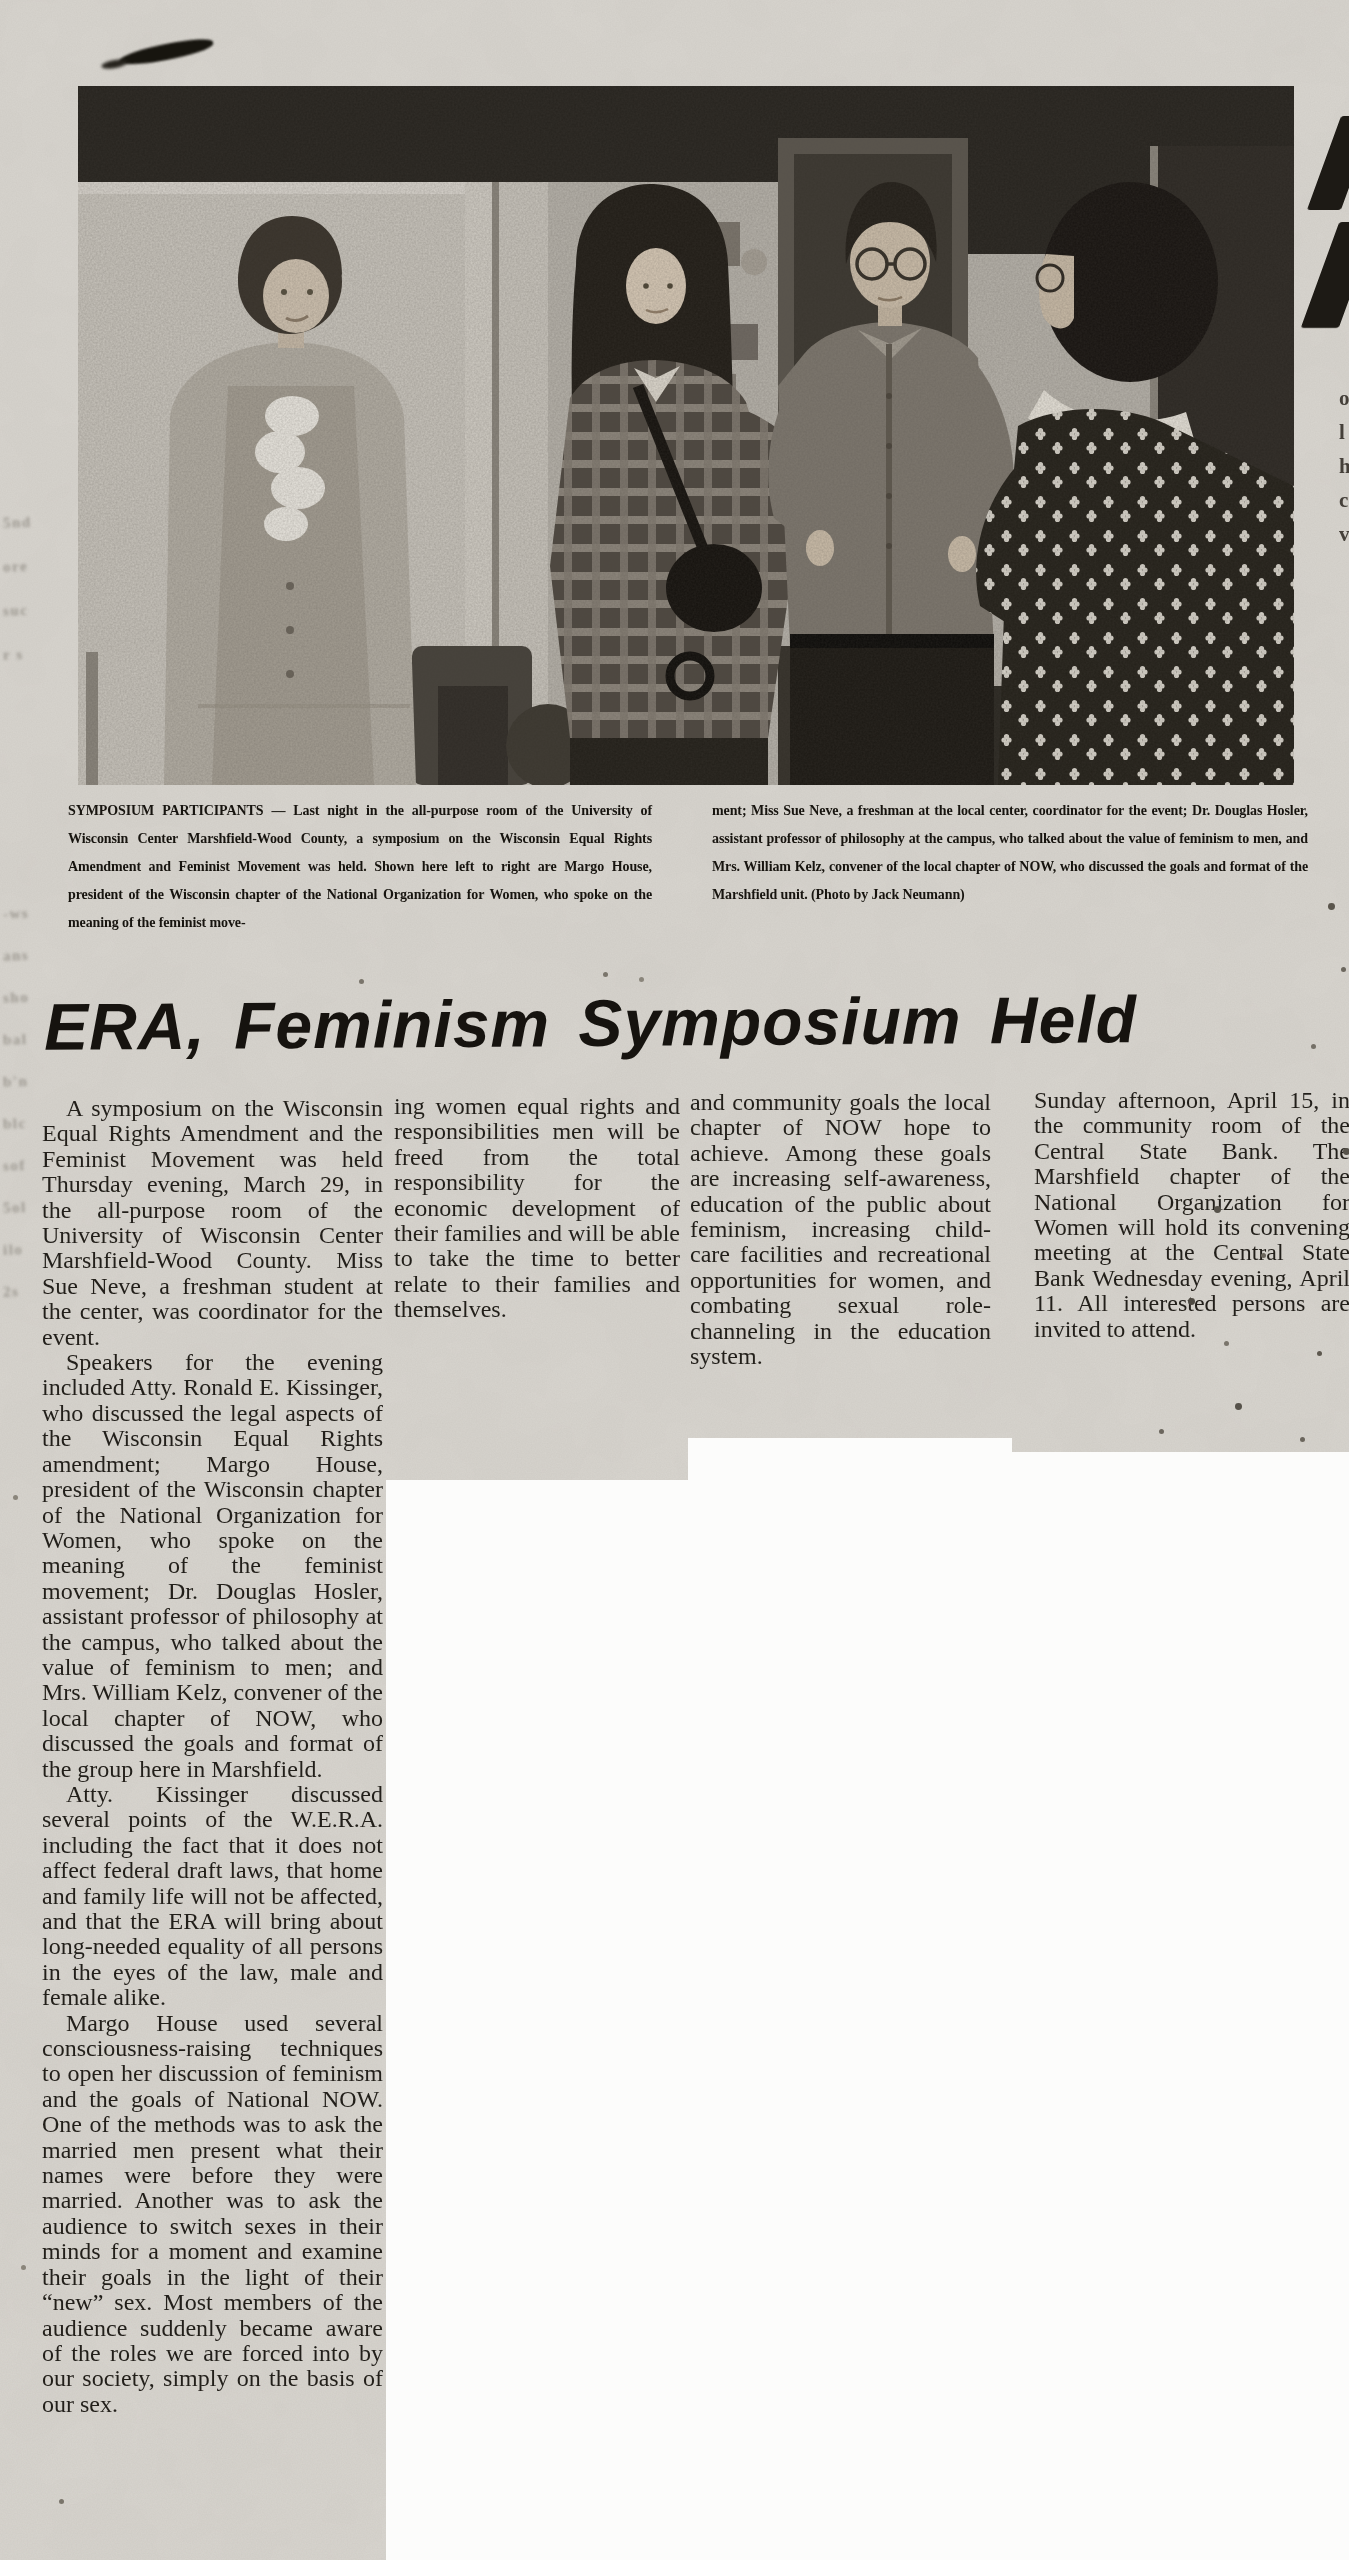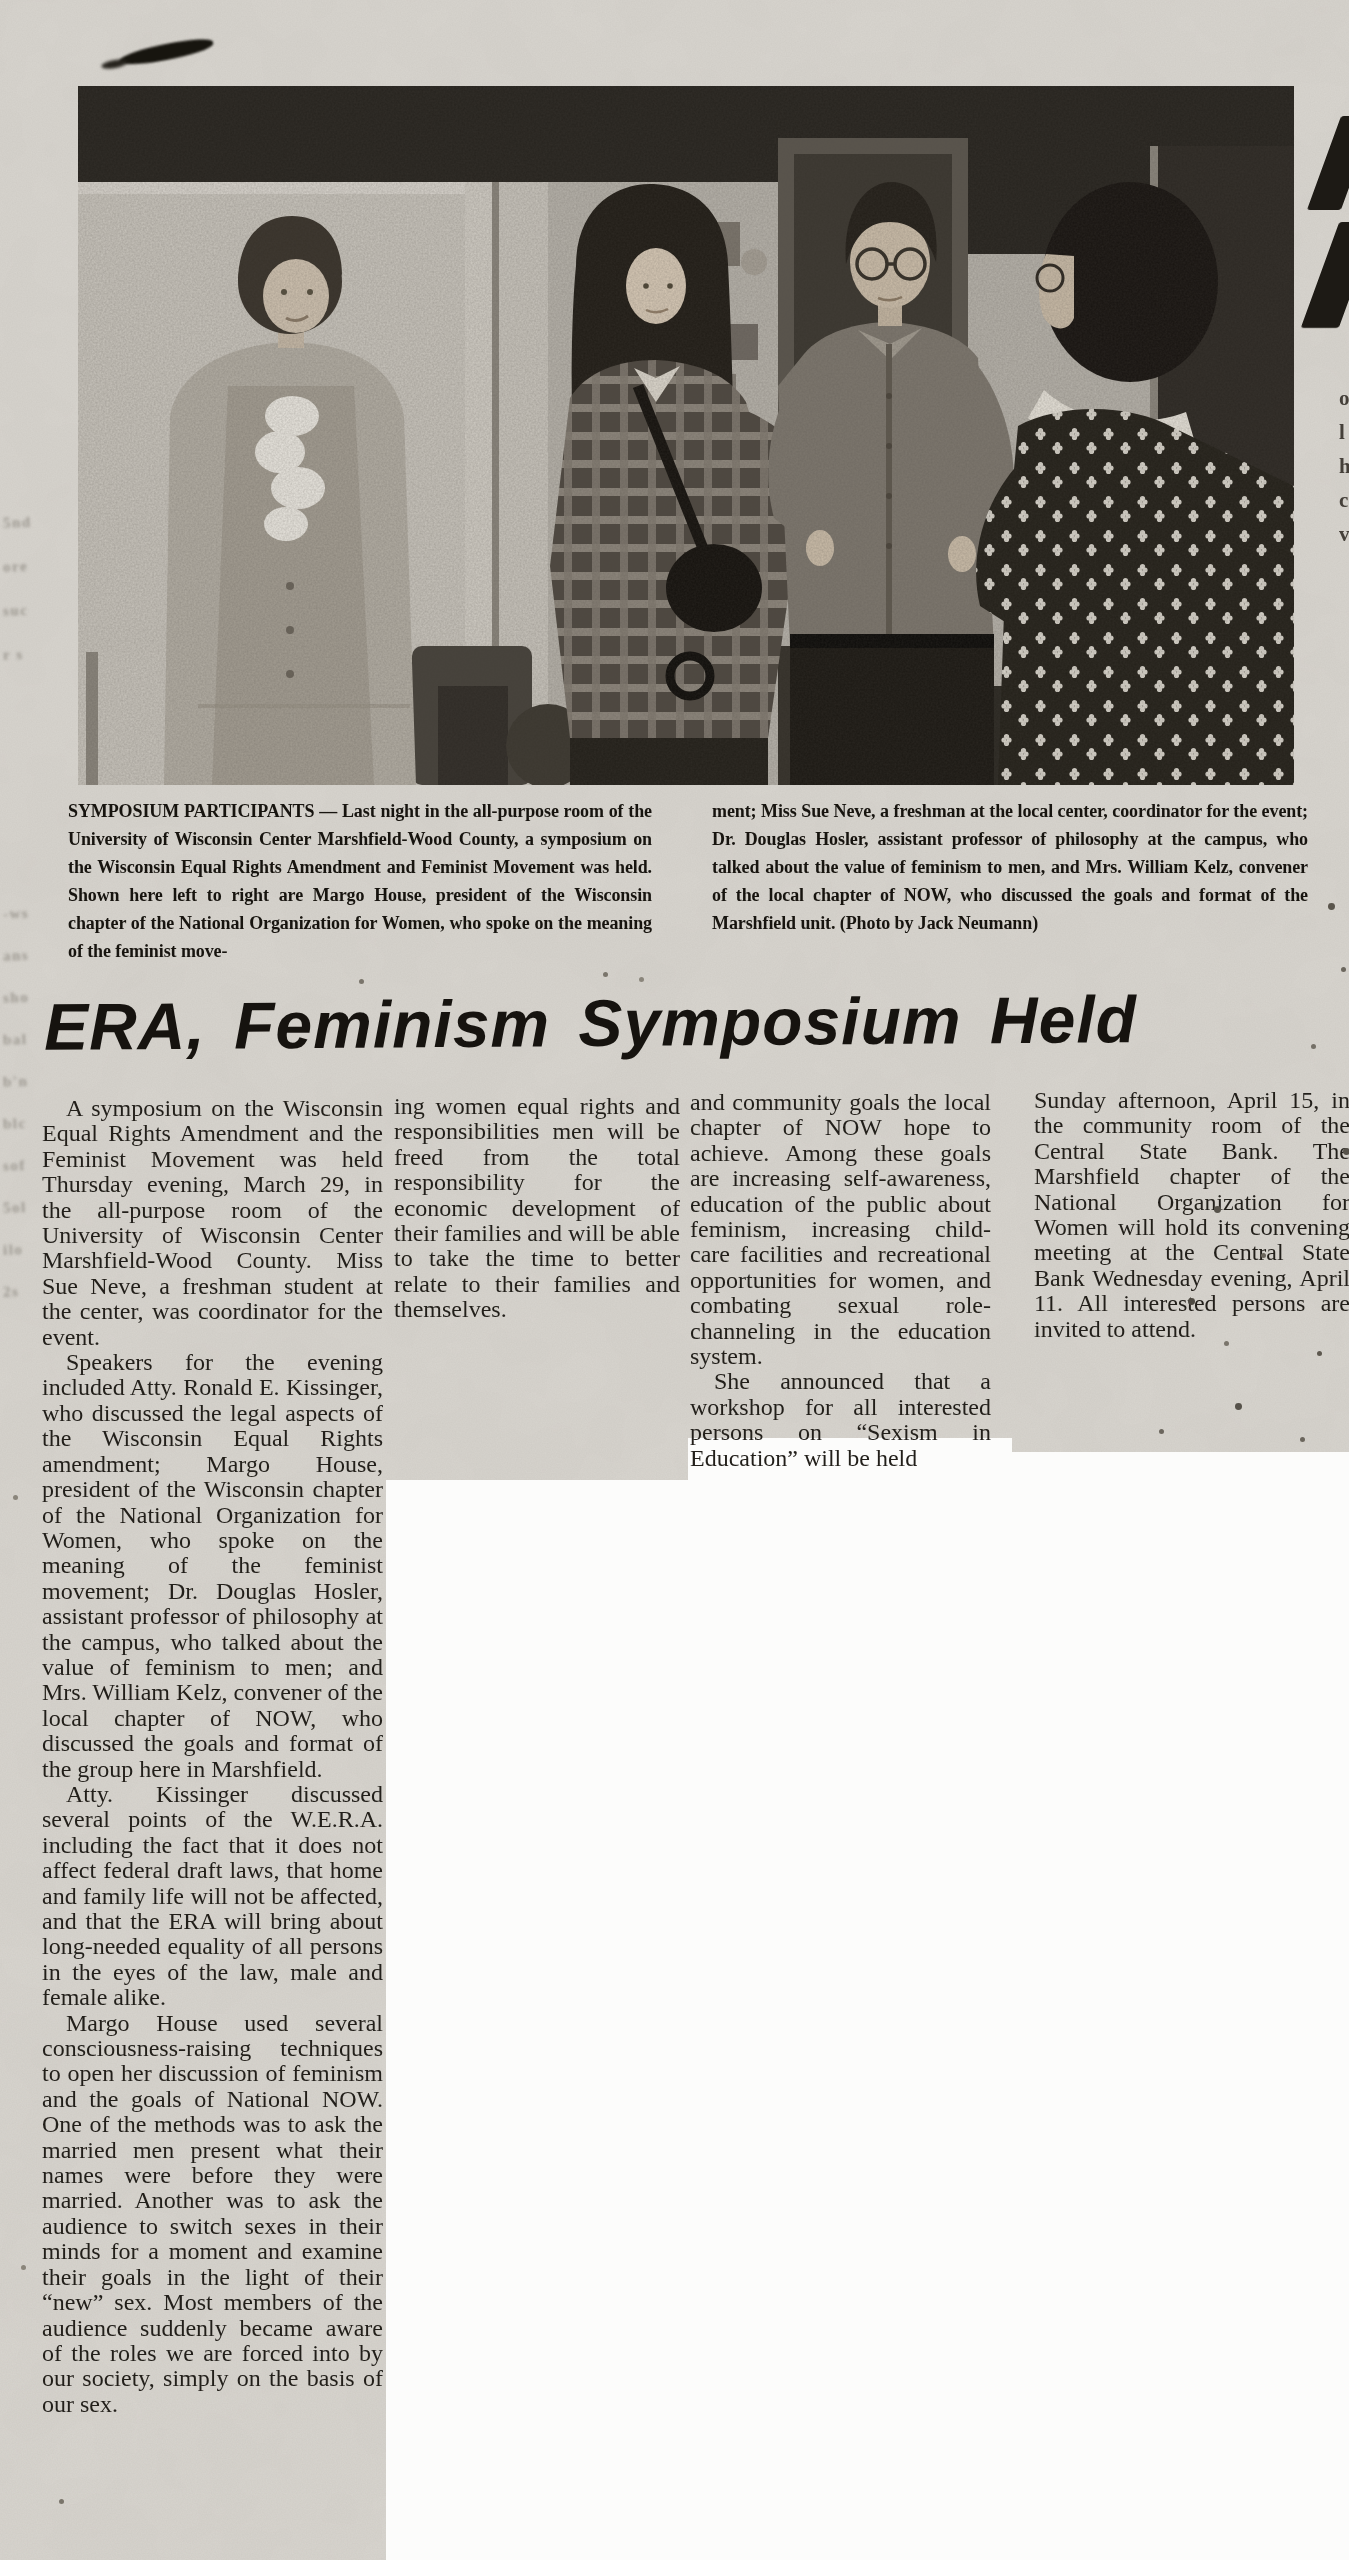--- a/index.html
+++ b/index.html
@@ -7,21 +7,21 @@
         font-family:"Liberation Serif",serif;color:#201d19;}
   
   .paper{position:absolute;inset:0;background:#d9d6d0;
          clip-path:polygon(0 0,1349px 0,1349px 1452px,1012px 1452px,1012px 1438px,
                            688px 1438px,688px 1480px,386px 1480px,386px 2560px,0 2560px);}
   .paper svg{position:absolute;inset:0;width:100%;height:100%;}
   
   .photo{position:absolute;left:78px;top:86px;width:1216px;height:699px;margin:0;background:#8f8a82;}
   .photo svg{display:block;width:100%;height:100%;}
   
-  .cap{position:absolute;margin:0;font-weight:700;font-size:18px;line-height:28px;
+  .cap{position:absolute;margin:0;font-weight:700;font-size:14px;line-height:28px;
        text-align:justify;color:#17140f;letter-spacing:-0.1px;}
   .cap-left{left:68px;top:797px;width:584px;}
   .cap-right{left:712px;top:797px;width:596px;}
   
   .headline{position:absolute;left:44px;top:990px;margin:0;white-space:nowrap;
             font-family:"Liberation Sans",sans-serif;font-style:italic;font-weight:700;
             font-size:66px;line-height:1;letter-spacing:1px;word-spacing:9px;color:#16130f;
             transform:rotate(-0.4deg);}
   
   .col{position:absolute;font-size:24px;line-height:25.4px;text-align:justify;color:#221f1a;}
@@ -226,21 +226,20 @@
     <p>A symposium on the Wisconsin Equal Rights Amendment and the Feminist Movement was held Thursday evening, March 29, in the all-purpose room of the University of Wisconsin Center Marshfield-Wood County. Miss Sue Neve, a freshman student at the center, was coordinator for the event.</p>
     <p>Speakers for the evening included Atty. Ronald E. Kissinger, who discussed the legal aspects of the Wisconsin Equal Rights amendment; Margo House, president of the Wisconsin chapter of the National Organization for Women, who spoke on the meaning of the feminist movement; Dr. Douglas Hosler, assistant professor of philosophy at the campus, who talked about the value of feminism to men; and Mrs. William Kelz, convener of the local chapter of NOW, who discussed the goals and format of the group here in Marshfield.</p>
     <p>Atty. Kissinger discussed several points of the W.E.R.A. including the fact that it does not affect federal draft laws, that home and family life will not be affected, and that the ERA will bring about long-needed equality of all persons in the eyes of the law, male and female alike.</p>
     <p>Margo House used several consciousness-raising techniques to open her discussion of feminism and the goals of National NOW. One of the methods was to ask the married men present what their names were before they were married. Another was to ask the audience to switch sexes in their minds for a moment and examine their goals in the light of their “new” sex. Most members of the audience suddenly became aware of the roles we are forced into by our society, simply on the basis of our sex.</p>
   </div>
   <div class="col col2">
     <p class="cont">ing women equal rights and responsibilities men will be freed from the total responsibility for the economic development of their families and will be able to take the time to better relate to their families and themselves.</p>
   </div>
   <div class="col col3">
     <p class="cont">and community goals the local chapter of NOW hope to achieve. Among these goals are increasing self-awareness, education of the public about feminism, increasing child-care facilities and recreational opportunities for women, and combating sexual role-channeling in the education system.</p>
-    <p>She announced that a workshop for all interested persons on “Sexism in Education” will be held</p>
   </div>
   <div class="col col4">
     <p class="cont">Sunday afternoon, April 15, in the community room of the Central State Bank. The Marshfield chapter of the National Organization for Women will hold its convening meeting at the Central State Bank Wednesday evening, April 11. All interested persons are invited to attend.</p>
   </div>
 
   <div class="smudge-a">
     <span>5nd</span>
     <span>ore</span>
     <span>suc</span>
     <span>r s</span>

